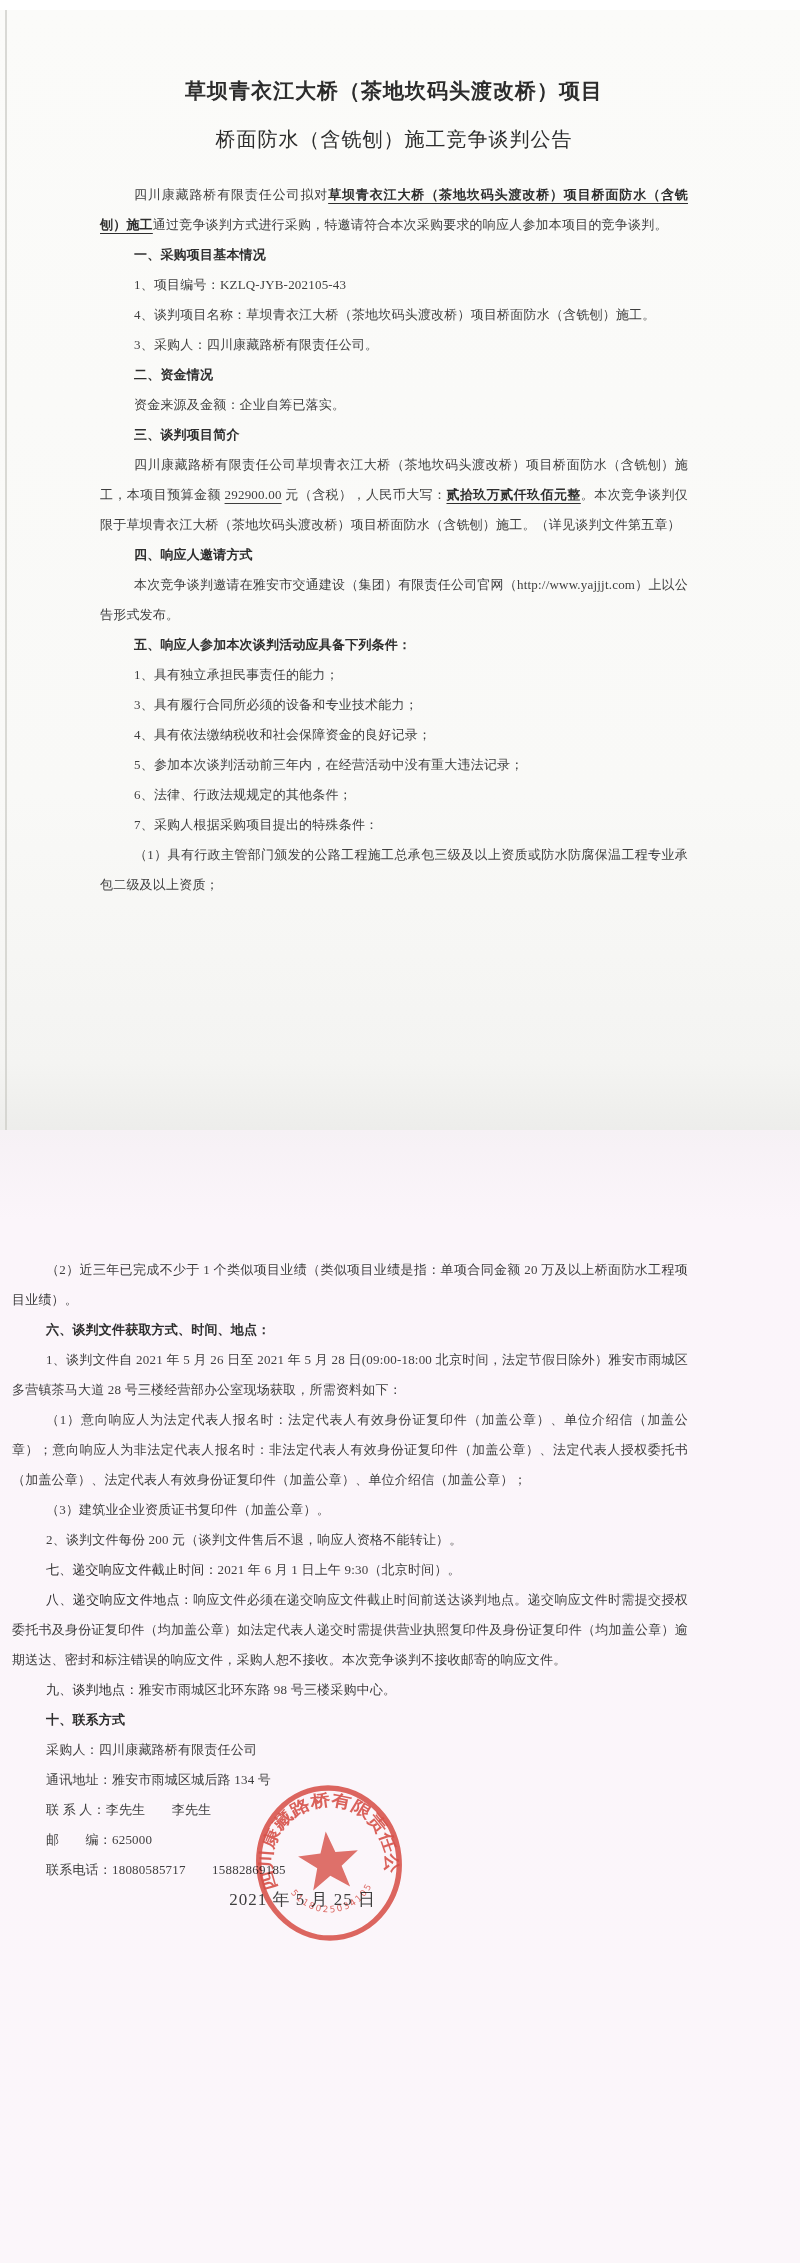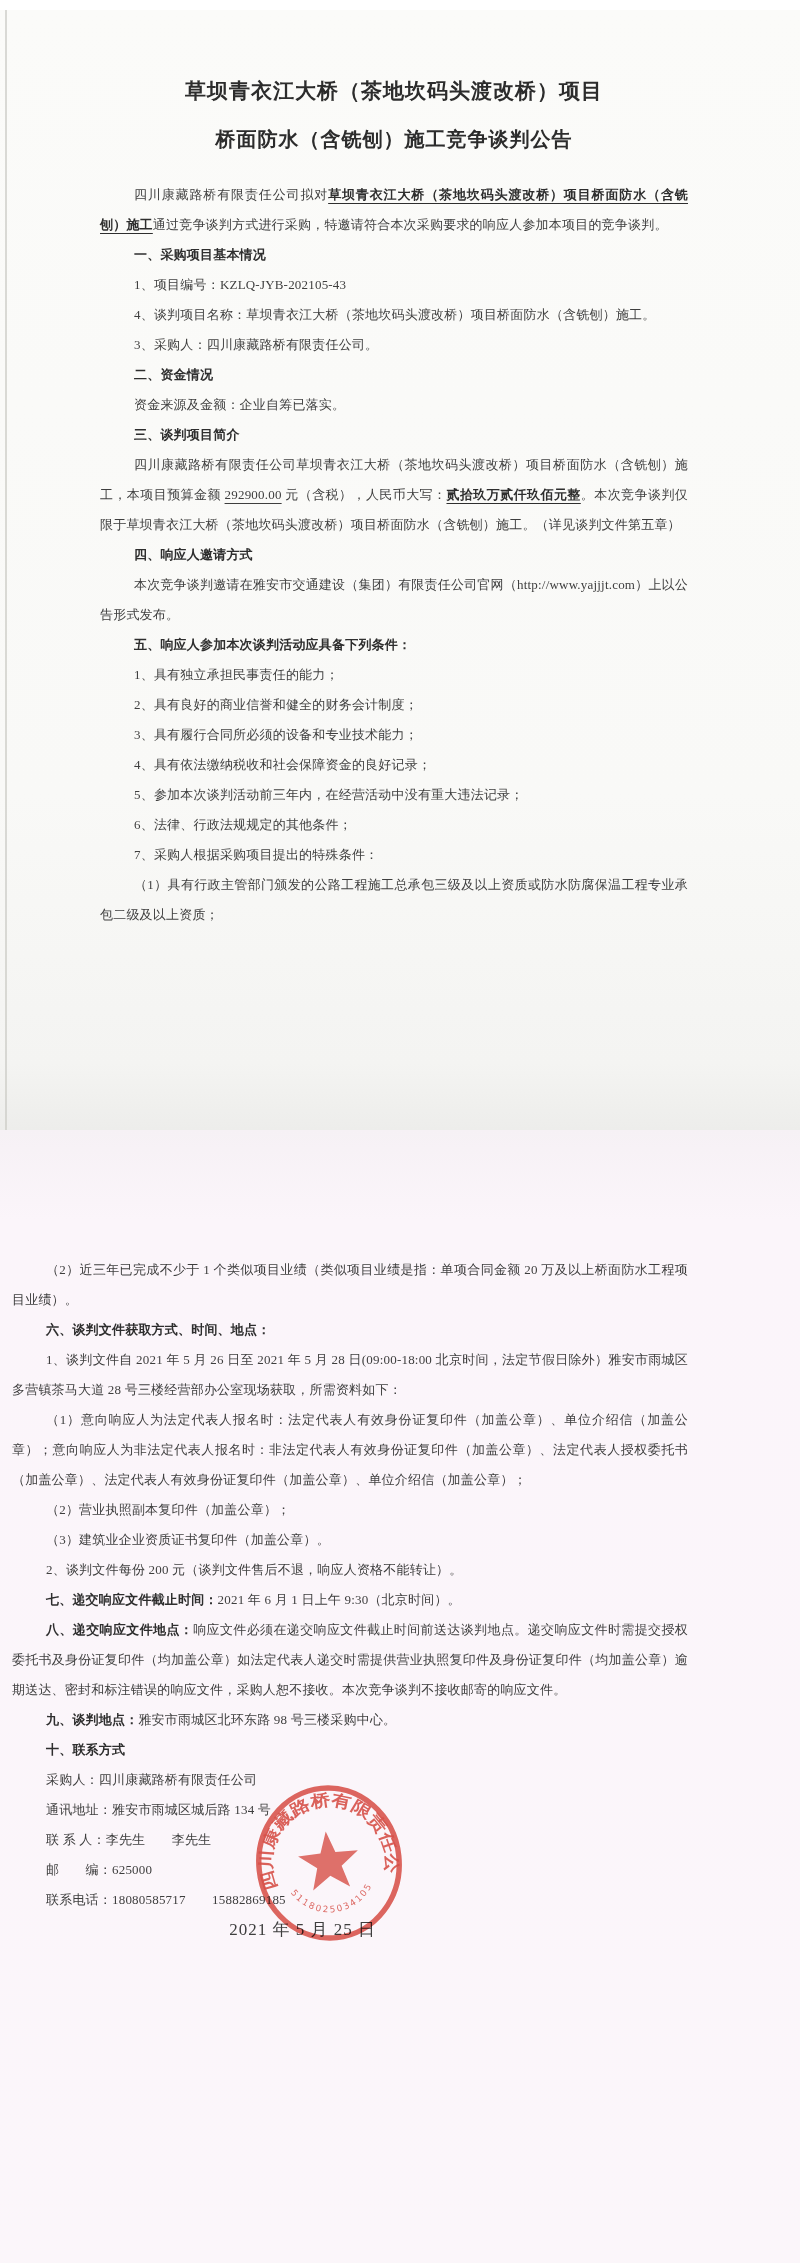--- a/index.html
+++ b/index.html
@@ -23,30 +23,30 @@
   .page2 {
     top:1130px; height:1133px;
     background:linear-gradient(180deg,#f6f1f5 0%,#fbf5fa 8%,#fbf6fa 100%);
   }
   .content { padding:0 112px 0 100px; }
   .t1 {
     margin:64px 0 0; text-align:center; font-weight:bold; color:#2c2c2c;
     font-size:21px; line-height:34px; letter-spacing:1px;
   }
   .t2 {
-    margin:14px 0 0; text-align:center; font-weight:bold; color:#2c2c2c;
+    margin:14px 0 0; text-align:center; font-weight:normal; color:#2c2c2c;
     font-size:20px; line-height:34px; letter-spacing:1px;
   }
   .p {
     margin:0; font-size:13px; line-height:30px; text-indent:34px;
     text-align:justify; letter-spacing:.2px;
   }
   .first { margin-top:24px; }
   .h { font-weight:bold; color:#2e2e2e; }
-  .b { font-weight:bold; color:#2e2e2e; }
+  .b { font-weight:normal; color:#2e2e2e; }
   .u { text-decoration:underline; text-underline-offset:4px; }
   .bu { font-weight:bold; color:#2e2e2e; text-decoration:underline; text-underline-offset:4px; }
   .pad-top { padding-top:125px;padding-left:12px; }
   .date-line {
     margin:0; font-size:17px; line-height:30px; text-align:center; padding-right:95px;
     letter-spacing:1px;
   }
   .stamp {
     position:absolute; left:252px; top:652px; width:154px; height:162px;
     transform:rotate(-6deg); mix-blend-mode:multiply; opacity:.92;
@@ -73,38 +73,36 @@
       <p class="p">资金来源及金额：企业自筹已落实。</p>
 
       <p class="p h">三、谈判项目简介</p>
       <p class="p"><span>四川康藏路桥有限责任公司草坝青衣江大桥（茶地坎码头渡改桥）项目桥面防水（含铣刨）施工，本项目预算金额 </span><span class="u">292900.00</span><span> 元（含税），人民币大写：</span><span class="bu">贰拾玖万贰仟玖佰元整</span><span>。本次竞争谈判仅限于草坝青衣江大桥（茶地坎码头渡改桥）项目桥面防水（含铣刨）施工。（详见谈判文件第五章）</span></p>
 
       <p class="p h">四、响应人邀请方式</p>
       <p class="p">本次竞争谈判邀请在雅安市交通建设（集团）有限责任公司官网（http://www.yajjjt.com）上以公告形式发布。</p>
 
       <p class="p h">五、响应人参加本次谈判活动应具备下列条件：</p>
       <p class="p">1、具有独立承担民事责任的能力；</p>
-      <p class="p">2、具有良好的商业信誉和健全的财务会计制度；</p>
       <p class="p">3、具有履行合同所必须的设备和专业技术能力；</p>
       <p class="p">4、具有依法缴纳税收和社会保障资金的良好记录；</p>
       <p class="p">5、参加本次谈判活动前三年内，在经营活动中没有重大违法记录；</p>
       <p class="p">6、法律、行政法规规定的其他条件；</p>
       <p class="p">7、采购人根据采购项目提出的特殊条件：</p>
       <p class="p">（1）具有行政主管部门颁发的公路工程施工总承包三级及以上资质或防水防腐保温工程专业承包二级及以上资质；</p>
     </div>
   </div>
 
   <div class="page page2">
     <div class="content pad-top">
       <p class="p">（2）近三年已完成不少于 1 个类似项目业绩（类似项目业绩是指：单项合同金额 20 万及以上桥面防水工程项目业绩）。</p>
 
       <p class="p h">六、谈判文件获取方式、时间、地点：</p>
       <p class="p">1、谈判文件自 2021 年 5 月 26 日至 2021 年 5 月 28 日(09:00-18:00 北京时间，法定节假日除外）雅安市雨城区多营镇茶马大道 28 号三楼经营部办公室现场获取，所需资料如下：</p>
       <p class="p">（1）意向响应人为法定代表人报名时：法定代表人有效身份证复印件（加盖公章）、单位介绍信（加盖公章）；意向响应人为非法定代表人报名时：非法定代表人有效身份证复印件（加盖公章）、法定代表人授权委托书（加盖公章）、法定代表人有效身份证复印件（加盖公章）、单位介绍信（加盖公章）；</p>
-      <p class="p">（2）营业执照副本复印件（加盖公章）；</p>
       <p class="p">（3）建筑业企业资质证书复印件（加盖公章）。</p>
       <p class="p">2、谈判文件每份 200 元（谈判文件售后不退，响应人资格不能转让）。</p>
 
       <p class="p"><span class="b">七、递交响应文件截止时间：</span><span>2021 年 6 月 1 日上午 9:30（北京时间）。</span></p>
 
       <p class="p"><span class="b">八、递交响应文件地点：</span><span>响应文件必须在递交响应文件截止时间前送达谈判地点。递交响应文件时需提交授权委托书及身份证复印件（均加盖公章）如法定代表人递交时需提供营业执照复印件及身份证复印件（均加盖公章）逾期送达、密封和标注错误的响应文件，采购人恕不接收。本次竞争谈判不接收邮寄的响应文件。</span></p>
 
       <p class="p"><span class="b">九、谈判地点：</span><span>雅安市雨城区北环东路 98 号三楼采购中心。</span></p>
 
       <p class="p h">十、联系方式</p>

